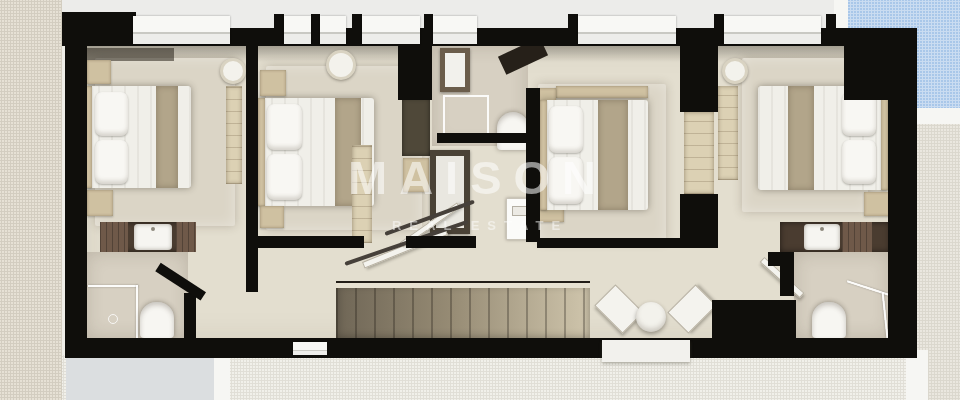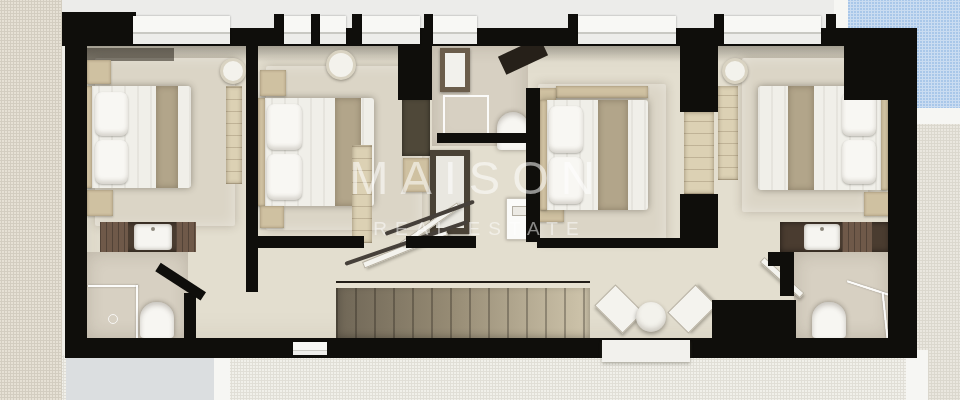--- a/index.html
+++ b/index.html
@@ -29,21 +29,21 @@
   .glass{background:rgba(255,255,255,.92);z-index:3;box-shadow:0 0 2px rgba(0,0,0,.3);}
   .window{background:linear-gradient(#f8f8f5 0 58%,#c9c9c3 58% 66%,#ededea 66% 100%);z-index:5;box-shadow:0 0 2px rgba(0,0,0,.35);}
   .stairs{z-index:3;background:linear-gradient(90deg,#6f6656,#968b74 45%,#cfc5ac);box-shadow:inset 0 0 10px rgba(0,0,0,.35);}
   .stairs::after{content:"";position:absolute;inset:0;background:repeating-linear-gradient(90deg,rgba(20,15,10,.28) 0 2px,transparent 2px 19px);}
   .rail{background:#e7e1d1;border-top:2px solid #221d17;z-index:3;}
   .railbar{background:#46403a;z-index:3;border-radius:2px;}
   .doorleaf{background:#f4f3ee;border:1px solid #b7b0a0;box-shadow:2px 2px 3px rgba(40,35,25,.3);z-index:3;}
   .appliance{background:#fbfbf9;border:1px solid #c9c4b8;z-index:3;box-shadow:0 0 3px rgba(40,35,25,.35);}
   .darkshelf{background:#262019;z-index:3;}
   .shade-top{z-index:2;background:linear-gradient(180deg,rgba(35,30,22,.30),rgba(35,30,22,0));}
-  .wm{z-index:10;color:rgba(255,255,255,.55);font-weight:normal;white-space:nowrap;z-index:10;text-align:right;}
+  .wm{z-index:10;color:rgba(255,255,255,.55);font-weight:bold;white-space:nowrap;z-index:10;text-align:right;}
   .pouf{border-radius:50%;background:#f3f2ec;box-shadow:0 2px 4px rgba(40,35,25,.4), inset 0 -3px 5px rgba(90,80,65,.25);z-index:3;}
 </style>
 </head>
 <body>
 
 <div id="stage">
 
   <div style="left:0;top:0;width:960px;height:30px;background:#ececea;"></div>
   <div class="speckle" style="left:62px;top:355px;width:898px;height:45px;background-color:#f1f0ea;"></div>
   <div class="speckle" style="left:912px;top:100px;width:48px;height:300px;background-color:#eae7df;"></div>
@@ -180,15 +180,15 @@
   <div class="window" style="left:284px;top:16px;width:27px;height:28px;"></div>
   <div class="window" style="left:320px;top:16px;width:26px;height:28px;"></div>
   <div class="window" style="left:362px;top:16px;width:58px;height:28px;"></div>
   <div class="window" style="left:433px;top:16px;width:44px;height:28px;"></div>
   <div class="window" style="left:578px;top:16px;width:98px;height:28px;"></div>
   <div class="window" style="left:724px;top:16px;width:97px;height:28px;"></div>
   <div class="window" style="left:293px;top:342px;width:34px;height:13px;z-index:5;"></div>
   <div style="left:602px;top:340px;width:88px;height:22px;background:#f2f1ed;box-shadow:0 2px 3px rgba(90,85,70,.35);z-index:5;"></div>
 
   <div class="wm" style="left:478px;top:150px;transform:translateX(-50%);font-size:47px;letter-spacing:12px;">MAISON</div>
-  <div class="wm" style="left:480px;top:218px;transform:translateX(-50%);font-size:19px;letter-spacing:8px;color:rgba(255,255,255,.5);">REAL ESTATE</div>
+  <div class="wm" style="left:480px;top:218px;transform:translateX(-50%);font-size:13px;letter-spacing:8px;color:rgba(255,255,255,.5);">REAL ESTATE</div>
 
 </div>
 
 </body></html>

